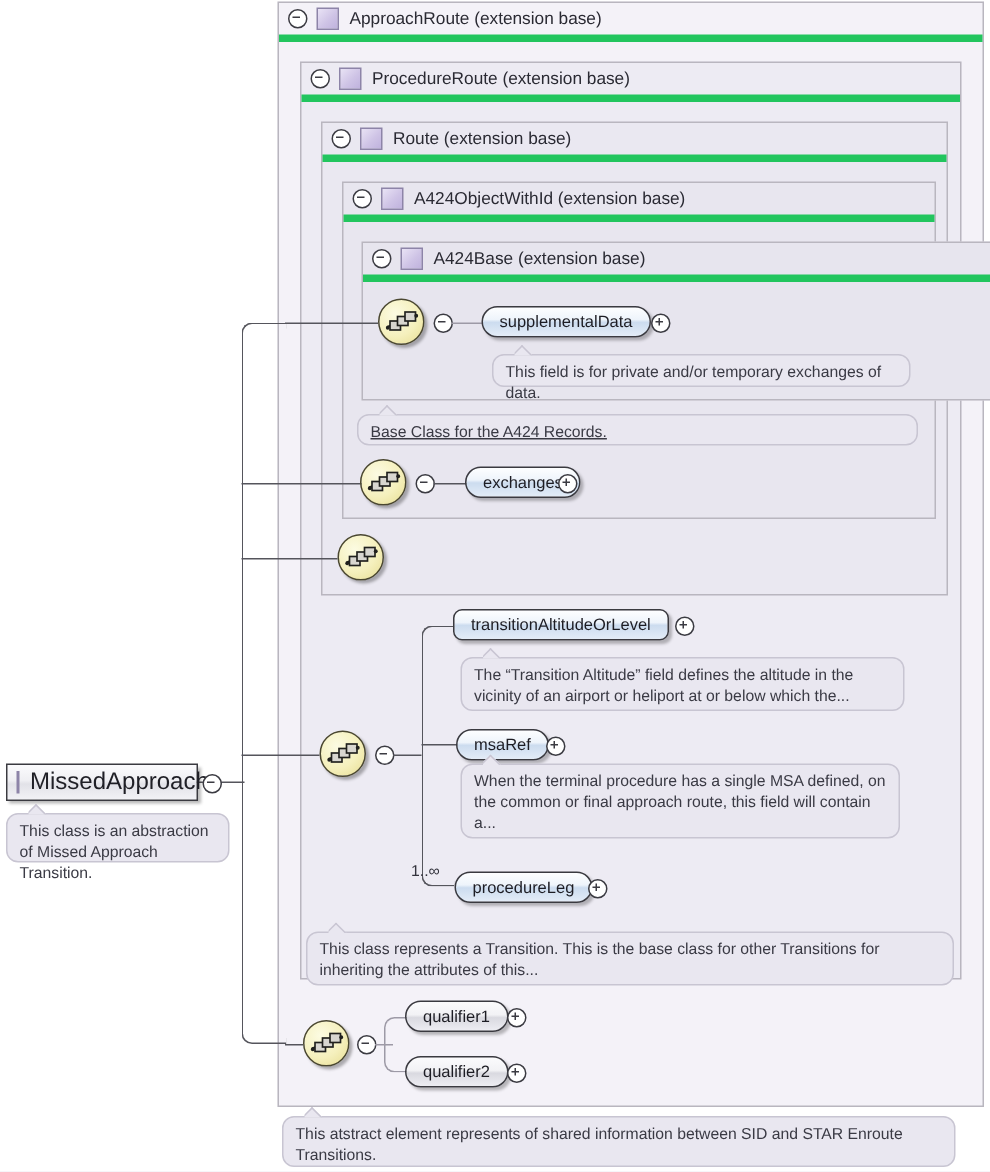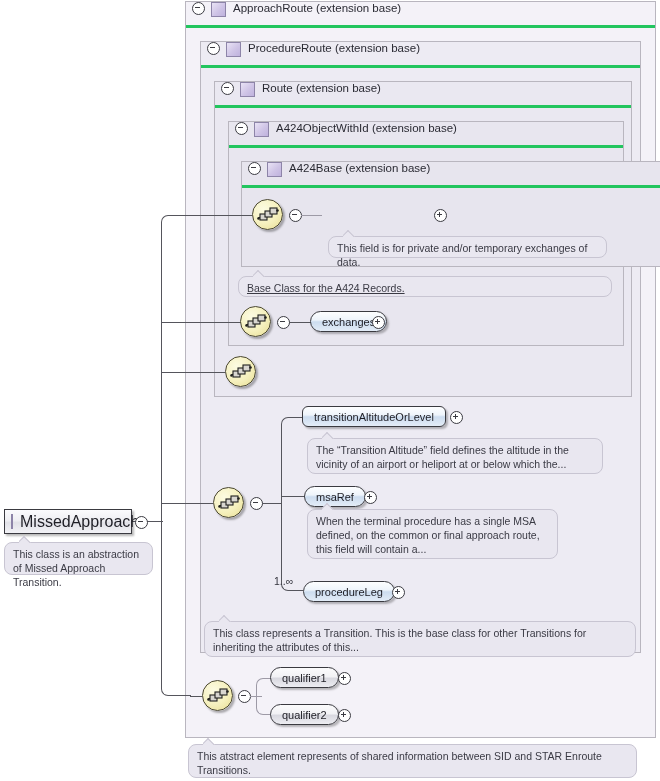--- a/index.html
+++ b/index.html
@@ -23,24 +23,24 @@
   }
   .panel.lvl0{background:#f4f2f8;}
   .panel.lvl1{background:#edebf3;}
   .panel.lvl2{background:#eae8f1;}
   .panel.lvl3{background:#e8e6ef;}
   .panel.lvl4{background:#e7e5ee;}
 
   .panel-head{
     position:absolute;
     left:0;top:0;right:0;height:26px;
-    display:flex;
+    display:flex;align-items:center;
     padding-left:6px;
     box-sizing:border-box;
-    border-bottom:3px solid #22c55e;
+    border-bottom:5px solid #22c55e;
   }
   .panel-head .tgl{flex:0 0 auto;margin-right:6px;}
   .panel-head .typeicon{flex:0 0 auto;margin-right:7px;}
   .panel-head .ptxt{
     font-size:11.5px;color:#2a2a33;white-space:nowrap;
   }
 
   
   .tgl{
     width:11px;height:11px;border-radius:50%;
@@ -227,20 +227,23 @@
       <line x1="1" y1="12" x2="20" y2="5" stroke="#20201e" stroke-width="1.3"></line>
       <rect x="3" y="8" width="7" height="6" fill="#d8d6d0" stroke="#20201e" stroke-width="1.1"></rect>
       <rect x="8" y="5" width="7" height="6" fill="#d8d6d0" stroke="#20201e" stroke-width="1.1"></rect>
       <rect x="13" y="2" width="7" height="6" fill="#d8d6d0" stroke="#20201e" stroke-width="1.1"></rect>
       <circle cx="1.5" cy="12.5" r="1.3" fill="#20201e"></circle>
       <circle cx="20.5" cy="4.5" r="1.3" fill="#20201e"></circle>
     </svg>
   </div>
   <div class="tgl" style="position:absolute;left:289px;top:209px;"></div>
   <div class="hline thin" style="left:301px;top:215px;width:21px;"></div>
+  <div class="pill" style="left:321px;top:204px;">
+    <span>supplementalData</span>
+  </div>
   <div class="tgl plus" style="position:absolute;left:434px;top:209px;"></div>
   <div class="note" style="left:328px;top:236px;width:279px;height:22px;">
     <span class="tail"></span>
     <span>This field is for private and/or temporary exchanges of data.</span>
   </div>
 
   <div class="note" style="left:238px;top:276px;width:374px;height:21px;text-decoration:underline;">
     <span class="tail"></span>
     <span>Base Class for the A424 Records.</span>
   </div>
@@ -296,21 +299,21 @@
   <div class="tgl plus" style="position:absolute;left:450px;top:411px;"></div>
   <div class="note" style="left:307px;top:438px;width:296px;height:36px;">
     <span class="tail"></span>
     <span>The “Transition Altitude” field defines the altitude in the vicinity of an airport or heliport at or below which the...</span>
   </div>
 
   <div class="pill" style="left:304px;top:486px;">
     <span>msaRef</span>
   </div>
   <div class="tgl plus" style="position:absolute;left:364px;top:491px;"></div>
-  <div class="note" style="left:307px;top:509px;width:251px;height:50px;">
+  <div class="note" style="left:307px;top:509px;width:293px;height:50px;">
     <span class="tail"></span>
     <span>When the terminal procedure has a single MSA defined, on the common or final approach route, this field will contain a...</span>
   </div>
 
   <div class="card" style="left:274px;top:575px;">1..∞</div>
   <div class="pill" style="left:303px;top:581px;">
     <span>procedureLeg</span>
   </div>
   <div class="tgl plus" style="position:absolute;left:392px;top:586px;"></div>
 

